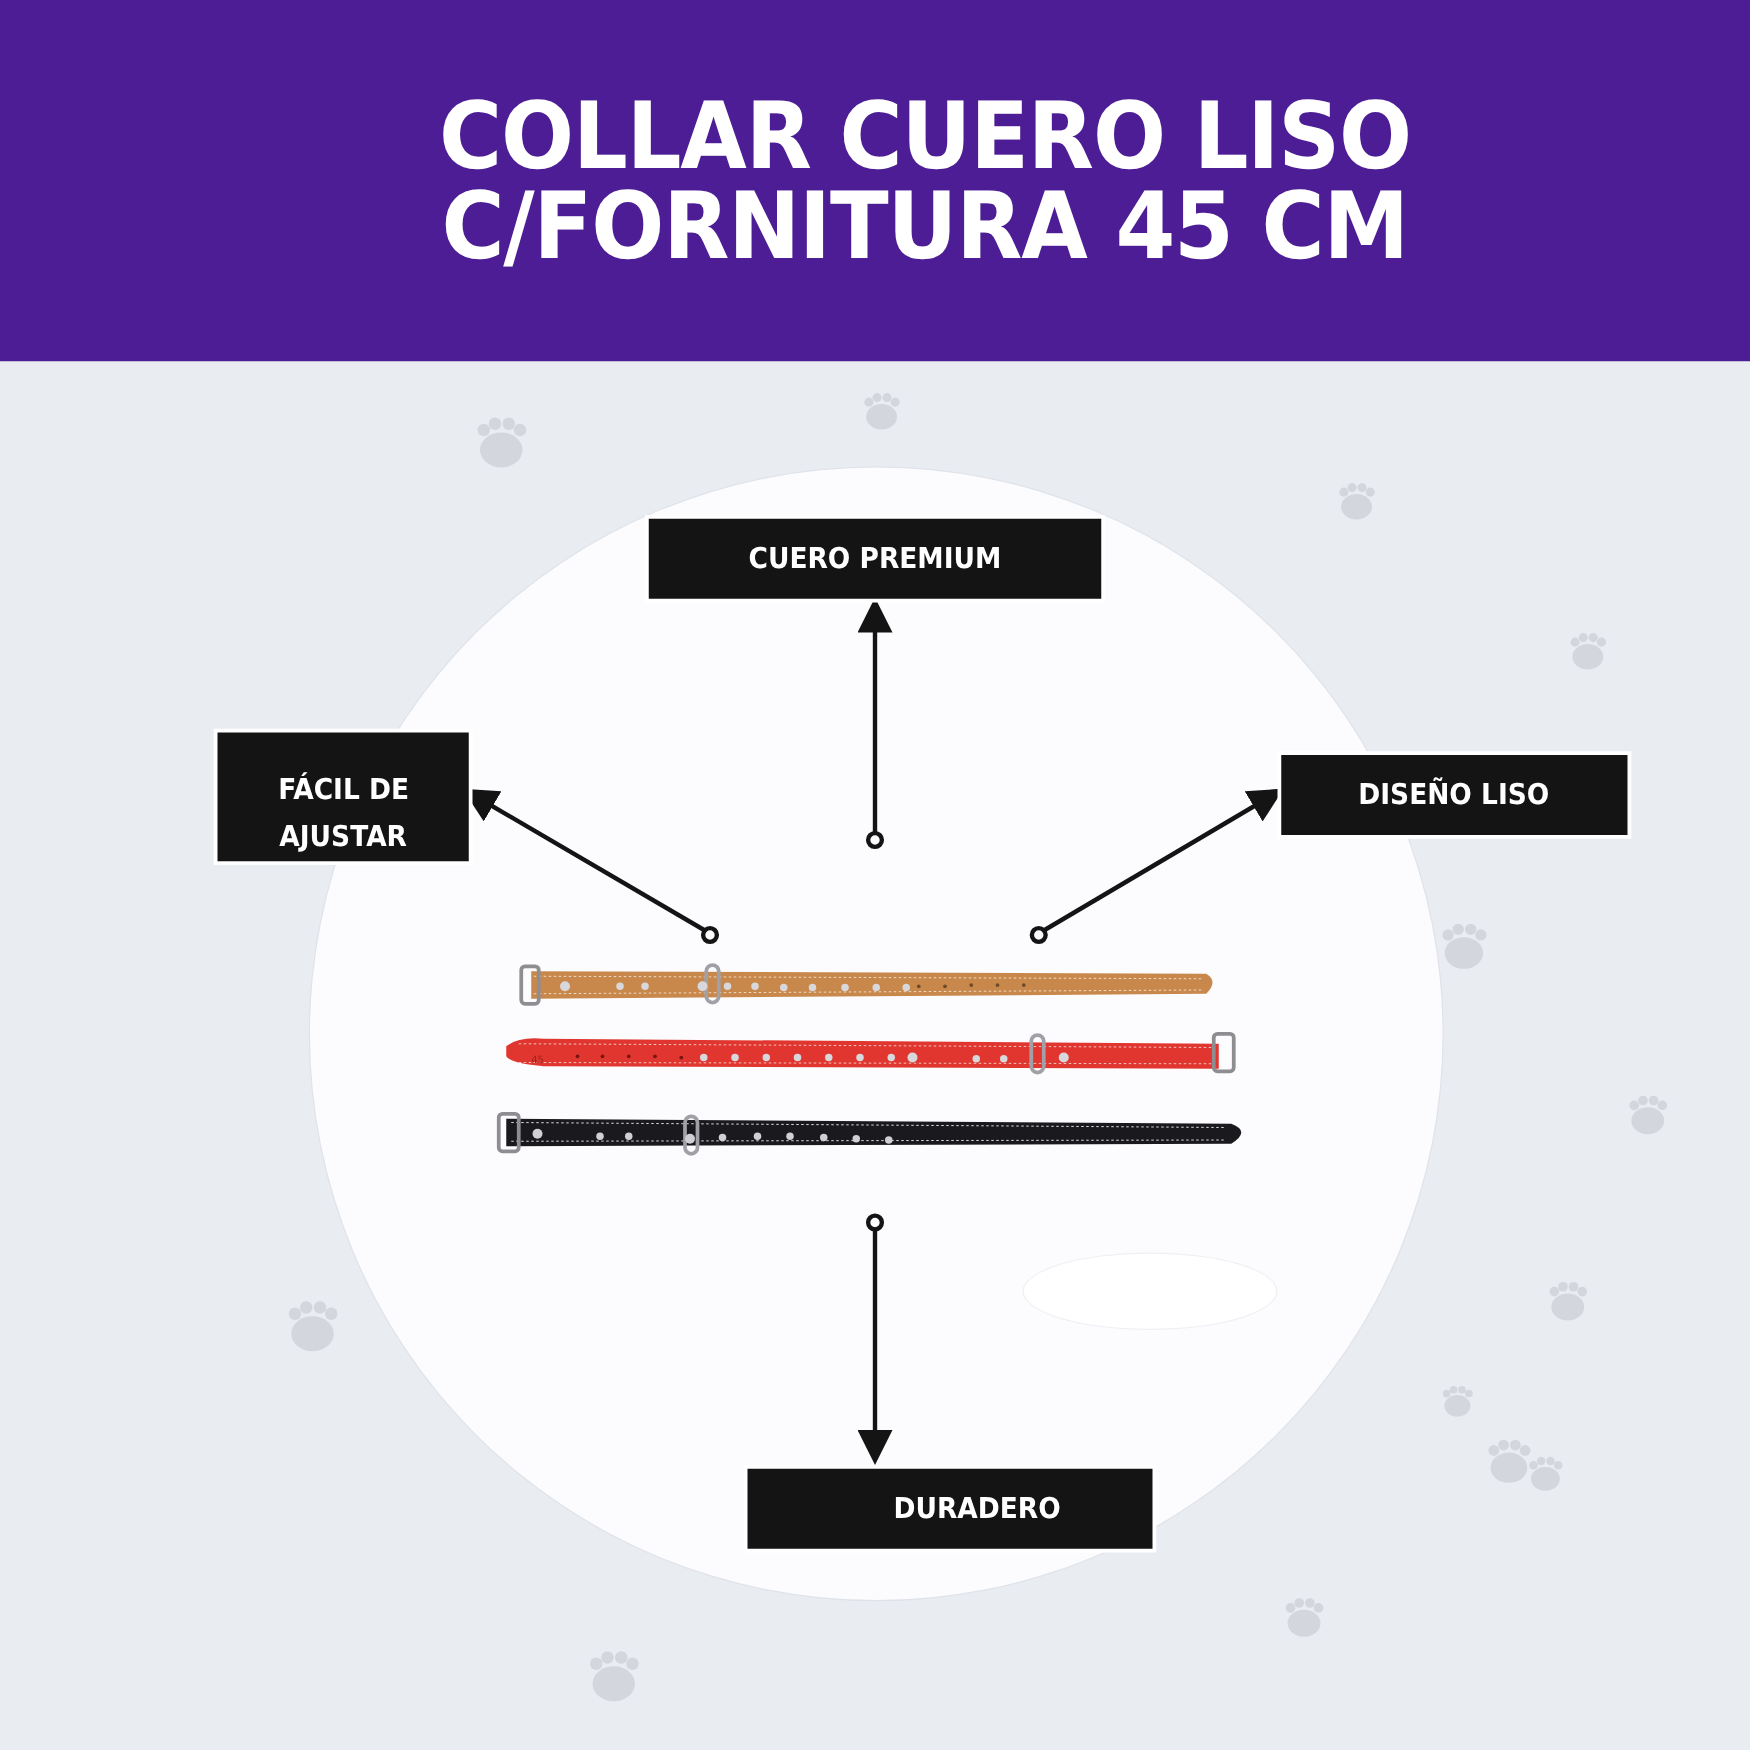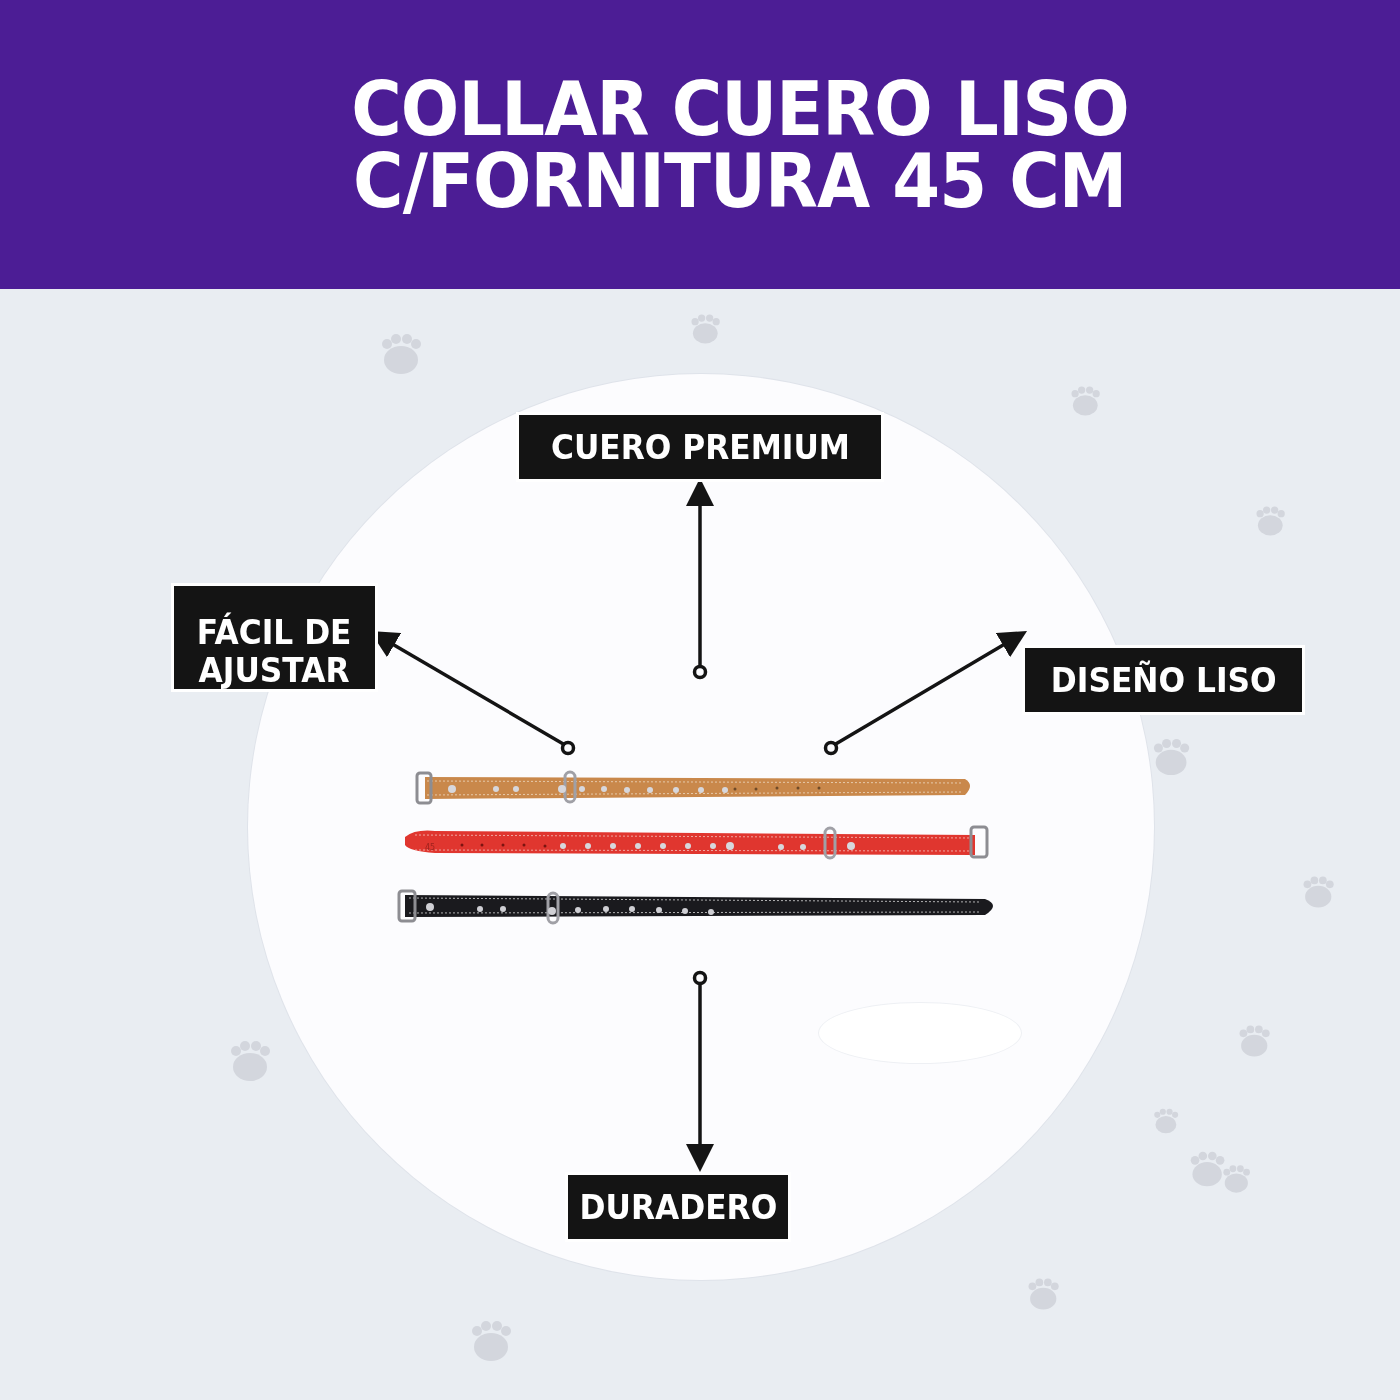--- a/index.html
+++ b/index.html
@@ -19,21 +19,21 @@
     transform: scaleX(0.93); white-space: nowrap;
   }
   .paw { position: absolute; }
   .circle {
     position: absolute; left: 248px; top: 374px; width: 906px; height: 906px;
     border-radius: 50%; background: #fcfcfe;
     box-shadow: 0 0 0 1px #dfe3ea;
   }
   .label {
     position: absolute; background: #141414; color: #fff;
-    font-weight: bold; font-size: 34px; line-height: 38px;
+    font-weight: bold; font-size: 23px; line-height: 38px;
     display: flex; align-items: center; justify-content: center; text-align: center;
     box-shadow: 0 0 0 3px #ffffff;
     white-space: nowrap;
   }
   .label span { display: block; transform: scaleX(0.92); }
   .arrows { position: absolute; left: 0; top: 0; width: 1400px; height: 1400px; pointer-events: none; }
   .collars { position: absolute; left: 395px; top: 765px; width: 620px; height: 170px; }
   .ghost-ellipse {
     position: absolute; left: 818px; top: 1002px; width: 202px; height: 60px;
     border-radius: 50%; border: 1px solid #eef0f4; background: #ffffff;
@@ -263,18 +263,18 @@
   </g>
 </svg>
 
 <div class="label" style="left:519px;top:415px;width:362px;height:64px;">
   <span>CUERO PREMIUM</span>
 </div>
 <div class="label" style="left:174px;top:586px;width:201px;height:103px;flex-direction:column;justify-content:flex-end;">
   <span>FÁCIL DE</span>
   <span>AJUSTAR</span>
 </div>
-<div class="label" style="left:1025px;top:604px;width:277px;height:64px;margin-top:44px;">
+<div class="label" style="left:1025px;top:604px;width:277px;height:64px;">
   <span>DISEÑO LISO</span>
 </div>
-<div class="label" style="left:568px;top:1175px;width:220px;height:64px;">
+<div class="label" style="left:598px;top:1175px;width:280px;height:64px;padding-left:44px;">
   <span>DURADERO</span>
 </div>
 
 </body></html>

